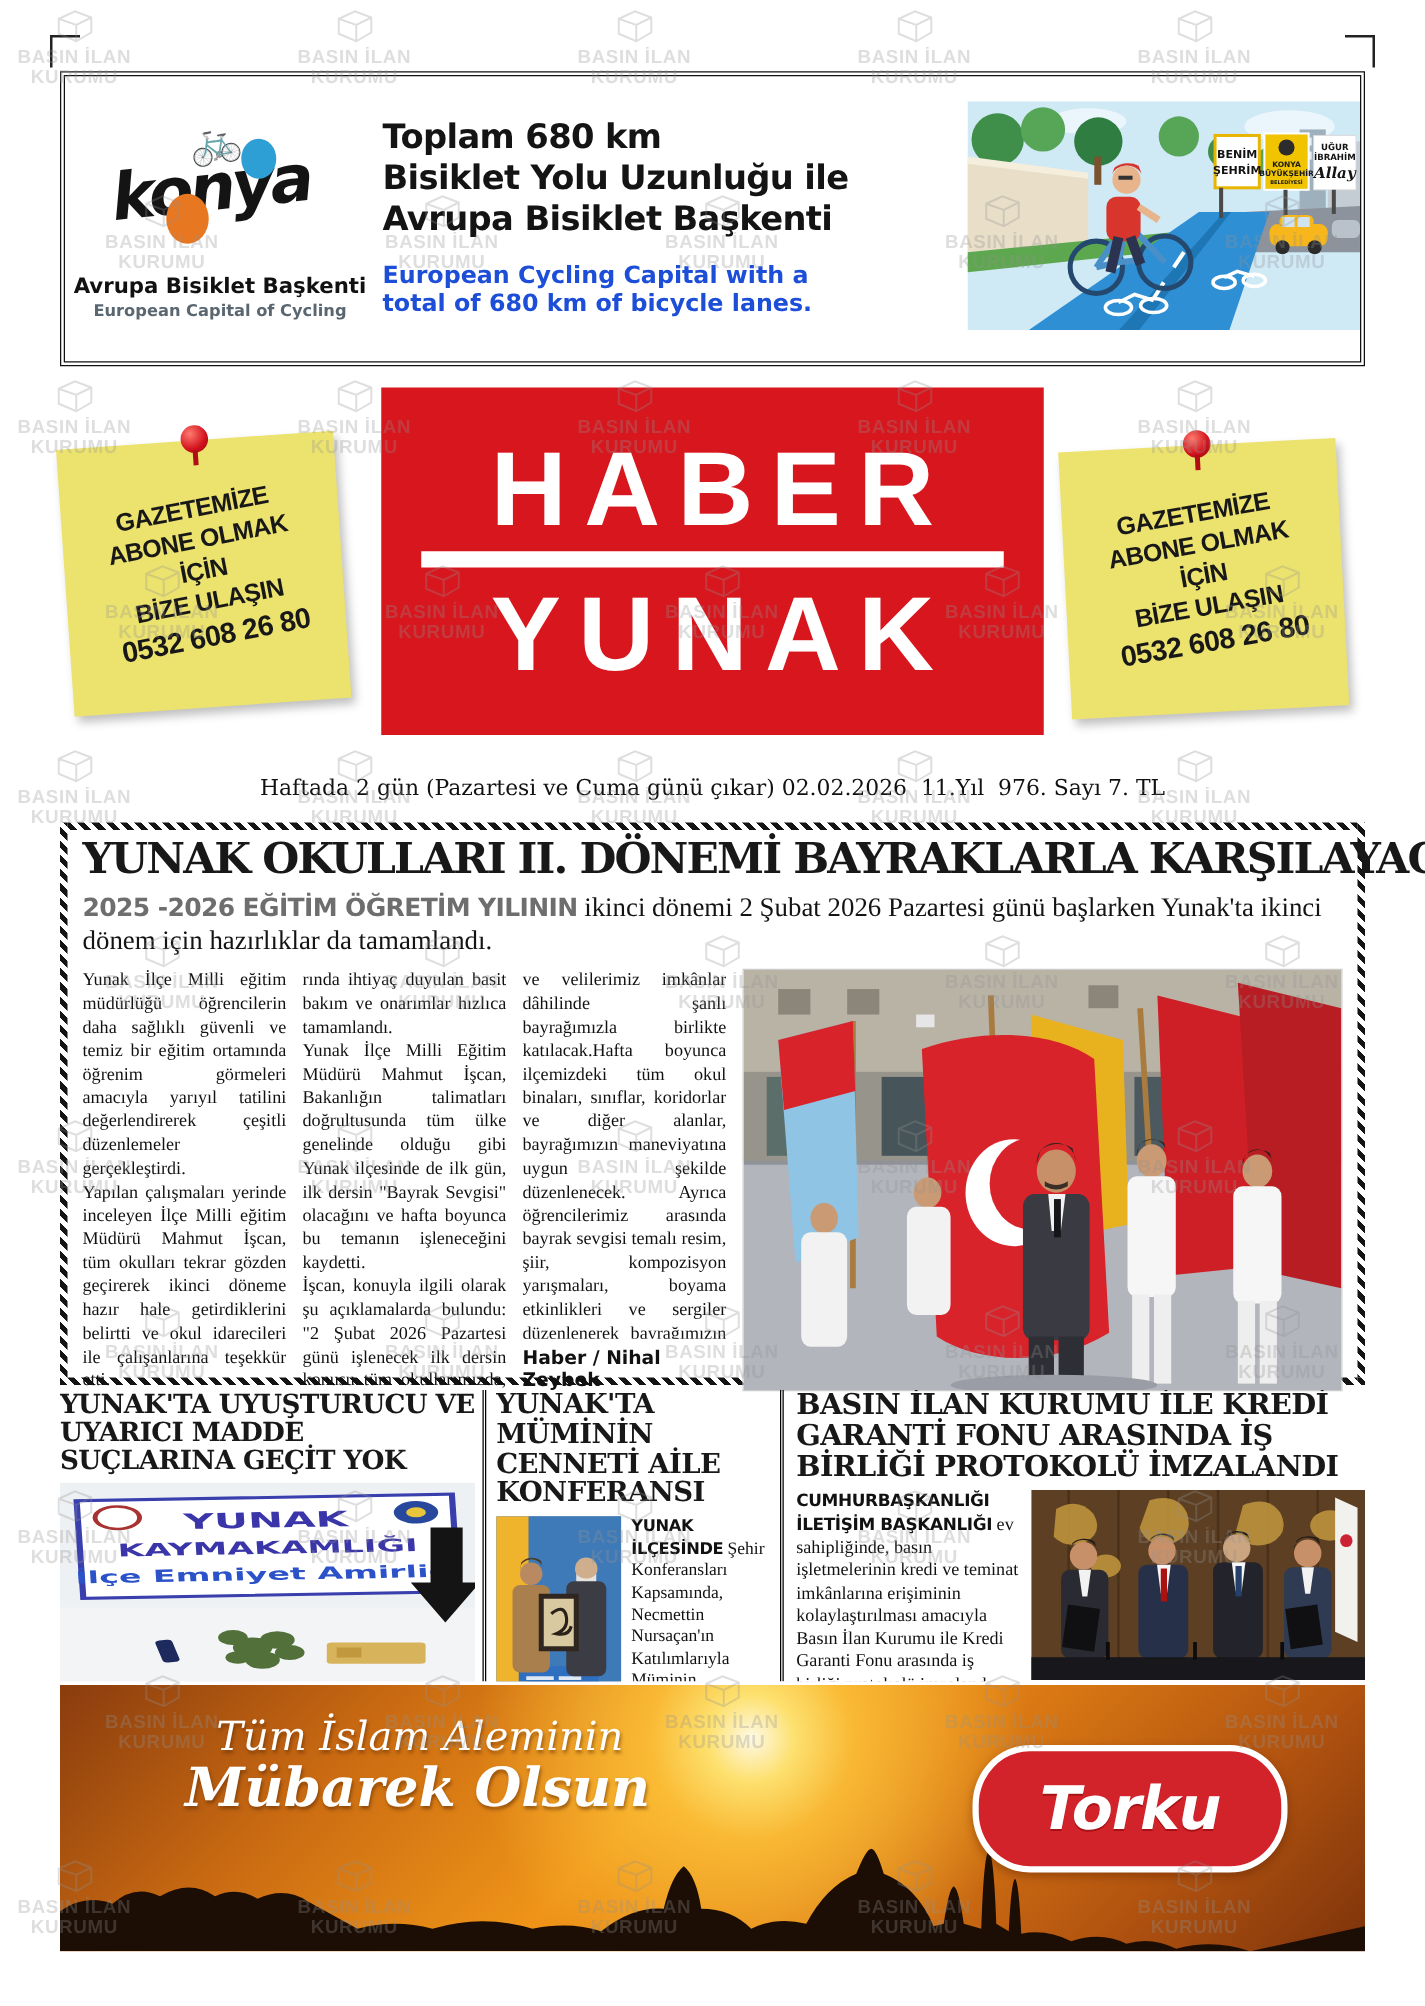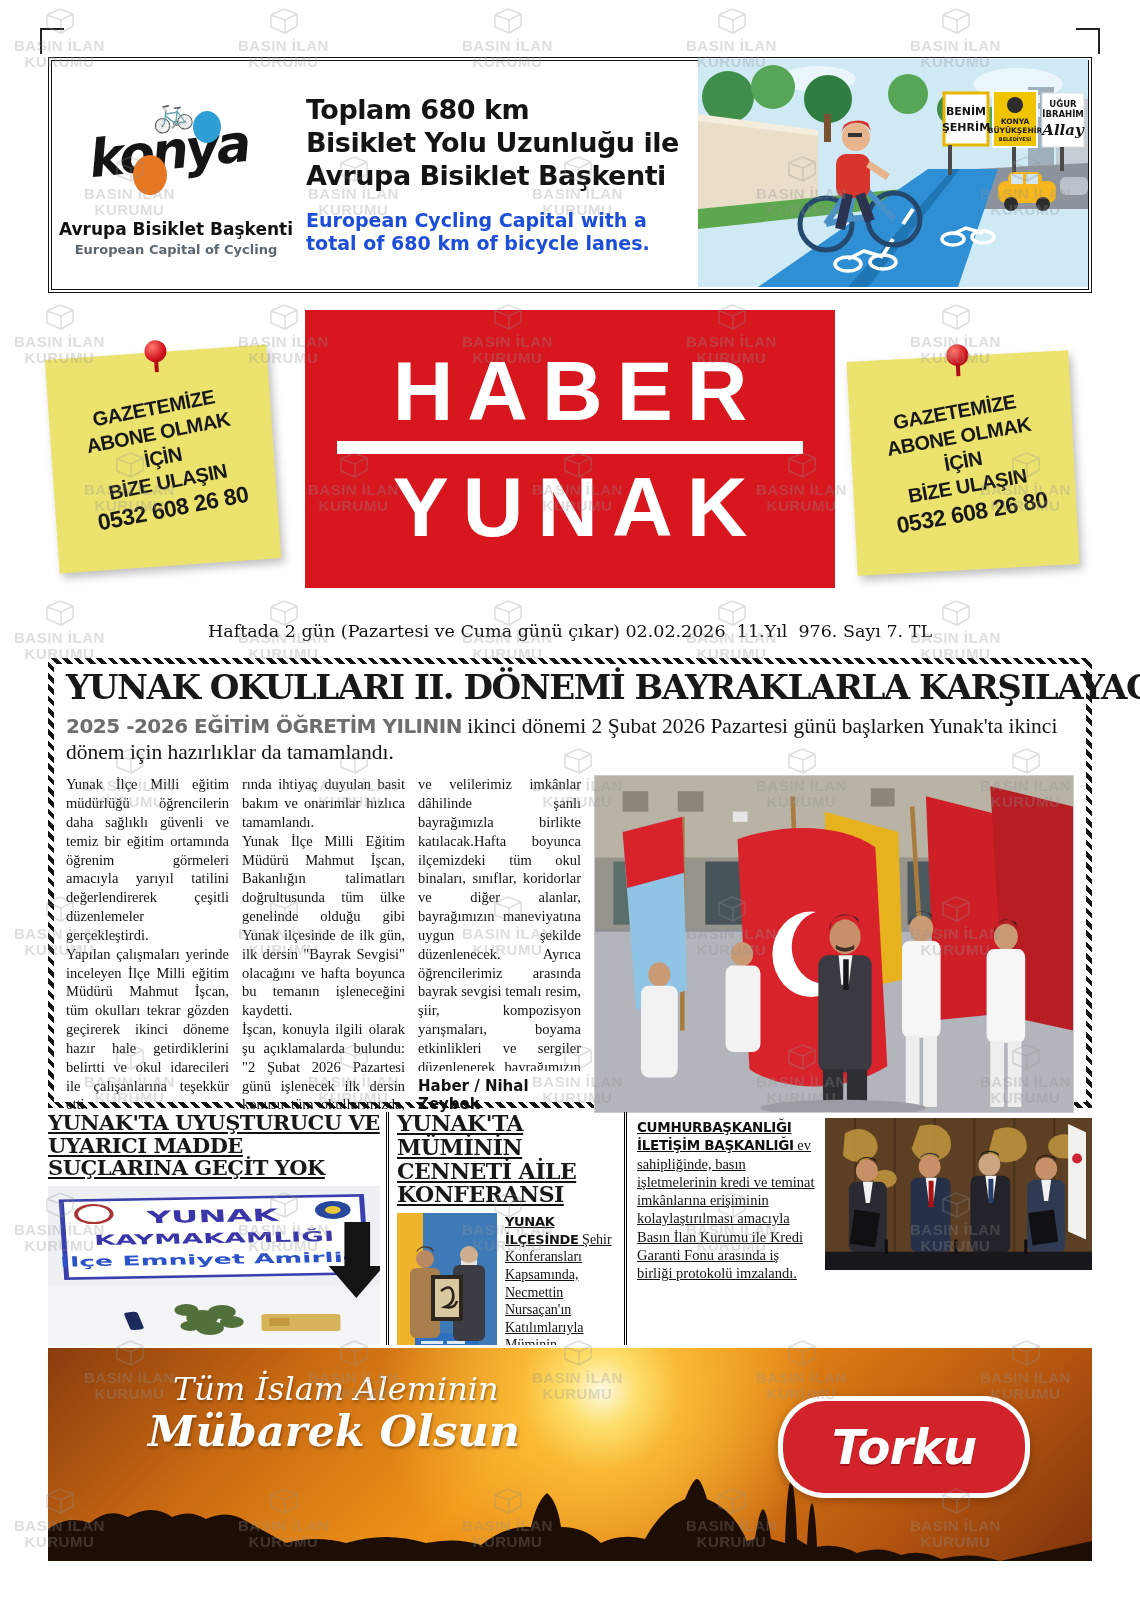--- a/index.html
+++ b/index.html
@@ -24,21 +24,21 @@
   .konya-word { position:absolute; left:8px; top:28px; font-family:"DejaVu Sans",sans-serif;
     font-weight:bold; font-style:italic; font-size:52px; letter-spacing:-3px; color:#141414; transform:rotate(-6deg); }
   .konya-wheel-o { position:absolute; left:52px; top:62px; width:34px; height:40px; background:#e87722; border-radius:50%; }
   .konya-wheel-b { position:absolute; left:112px; top:18px; width:28px; height:32px; background:#2e9fd4; border-radius:50%; }
   .konya-rider { position:absolute; left:70px; top:0; font-size:34px; color:#111; transform:rotate(-10deg); font-family:"DejaVu Sans",sans-serif; }
   .banner-logo .sub1 { font-family:"DejaVu Sans",sans-serif; font-weight:bold; font-size:17px; margin-top:6px; color:#111; }
   .banner-logo .sub2 { font-family:"DejaVu Sans",sans-serif; font-weight:bold; font-size:13px; color:#5b6770; margin-top:3px; }
   .banner-head { flex:1; display:flex; flex-direction:column; justify-content:center; padding-left:6px; }
   .banner-head .big { font-family:"DejaVu Sans",sans-serif; font-weight:bold; font-size:27px; line-height:1.22; color:#141414; letter-spacing:-0.5px; }
   .banner-head .small { font-family:"DejaVu Sans",sans-serif; font-weight:bold; font-size:19px; line-height:1.25; color:#1d4ed8; margin-top:16px; }
-  .banner-illo { width:390px; align-self:center; }
+  .banner-illo { width:314px; align-self:center; }
 
   
   .mast-red { left:305px; top:310px; width:530px; height:278px; background:#d7161d;
     display:flex; flex-direction:column; align-items:center; justify-content:center; z-index:1; }
   .mast-word { color:#fff; font-family:Liberation Sans, sans-serif; font-weight:bold; font-size:84px;
     line-height:0.98; letter-spacing:14px; text-indent:14px; }
   .mast-bar { width:88%; height:13px; background:#fff; margin:9px 0 12px 0; }
   .tagline { left:305px; top:589px; width:557px; height:31px; background:#151515; color:#fff;
     font-family:"DejaVu Serif",serif; font-size:22px; display:flex; align-items:center; justify-content:center; letter-spacing:0.5px; }
   .dateline { left:0; top:621px; width:1140px; text-align:center; font-family:"DejaVu Serif",serif;
@@ -68,21 +68,21 @@
   .art-row { display:flex; gap:13px; margin-top:10px; height:338px; }
   .col { width:163px; font-size:14.5px; line-height:1.3; text-align:justify; white-space:pre-line; overflow:hidden; }
   .col3wrap { width:163px; display:flex; flex-direction:column; }
   .col3wrap .col { flex:1; width:auto; }
   .byline { font-family:"DejaVu Sans",sans-serif; font-weight:bold; font-size:15px; margin-top:6px; }
   .main-photo { flex:1; border:1px solid #ccc; }
   .main-photo svg { width:100%; height:100%; display:block; }
 
   
   .lower { left:48px; top:1112px; width:1044px; height:233px; display:flex; }
-  .art { overflow:hidden;text-decoration:underline; }
+  .art { overflow:hidden; }
   .art h2 { font-family:"DejaVu Serif",serif; font-weight:bold; color:#181818; letter-spacing:-0.5px; line-height:1.08; }
   .lead { font-family:"DejaVu Sans",sans-serif; font-weight:bold; letter-spacing:-0.3px; }
   .art-left { width:338px; padding-right:6px; }
   .art-left h2 { font-size:21px; }
   .art-left .cols { display:flex; gap:8px; margin-top:6px; height:176px; }
   .art-left .txt { width:160px; font-size:14.5px; line-height:1.28; }
   .art-left .lead { font-size:13.5px; }
   .art-left .photo { flex:1; }
   .art-mid { width:238px; padding:0 8px; border-left:3px double #000; }
   .art-mid h2 { font-size:22px; }
@@ -795,20 +795,21 @@
             <rect x="34" y="62" width="32" height="46" fill="#2f2620"></rect>
             <rect x="38" y="66" width="24" height="38" fill="#d9c9a1"></rect>
             <path d="M44,78 q10,-8 12,2 q2,10 -8,14 q10,2 12,-6" fill="none" stroke="#2a2118" stroke-width="2.5"></path>
           </svg>
         </div>
         <div class="txt"><span class="lead">YUNAK İLÇESİNDE</span><span> Şehir Konferansları Kapsamında, Necmettin Nursaçan'ın Katılımlarıyla Müminin Dünyadaki Cenneti Aile Konferansı Gerçekleşti. </span></div>
       </div>
     </div>
 
     <div class="art art-right">
+      <h2>BASIN İLAN KURUMU İLE KREDİ GARANTİ FONU ARASINDA İŞ BİRLİĞİ PROTOKOLÜ İMZALANDI</h2>
       <div class="cols">
         <div class="txt"><span class="lead">CUMHURBAŞKANLIĞI İLETİŞİM BAŞKANLIĞI</span><span> ev sahipliğinde, basın işletmelerinin kredi ve teminat imkânlarına erişiminin kolaylaştırılması amacıyla Basın İlan Kurumu ile Kredi Garanti Fonu arasında iş birliği protokolü imzalandı. </span></div>
         <div class="photo">
           <svg viewBox="0 0 268 150" preserveAspectRatio="none">
             <rect x="0" y="0" width="268" height="150" fill="#5d3f23"></rect>
             <g stroke="#4a3119" stroke-width="2">
                 <line x1="30" y1="0" x2="30" y2="150"></line>
                 <line x1="70" y1="0" x2="70" y2="150"></line>
                 <line x1="110" y1="0" x2="110" y2="150"></line>
                 <line x1="150" y1="0" x2="150" y2="150"></line>

